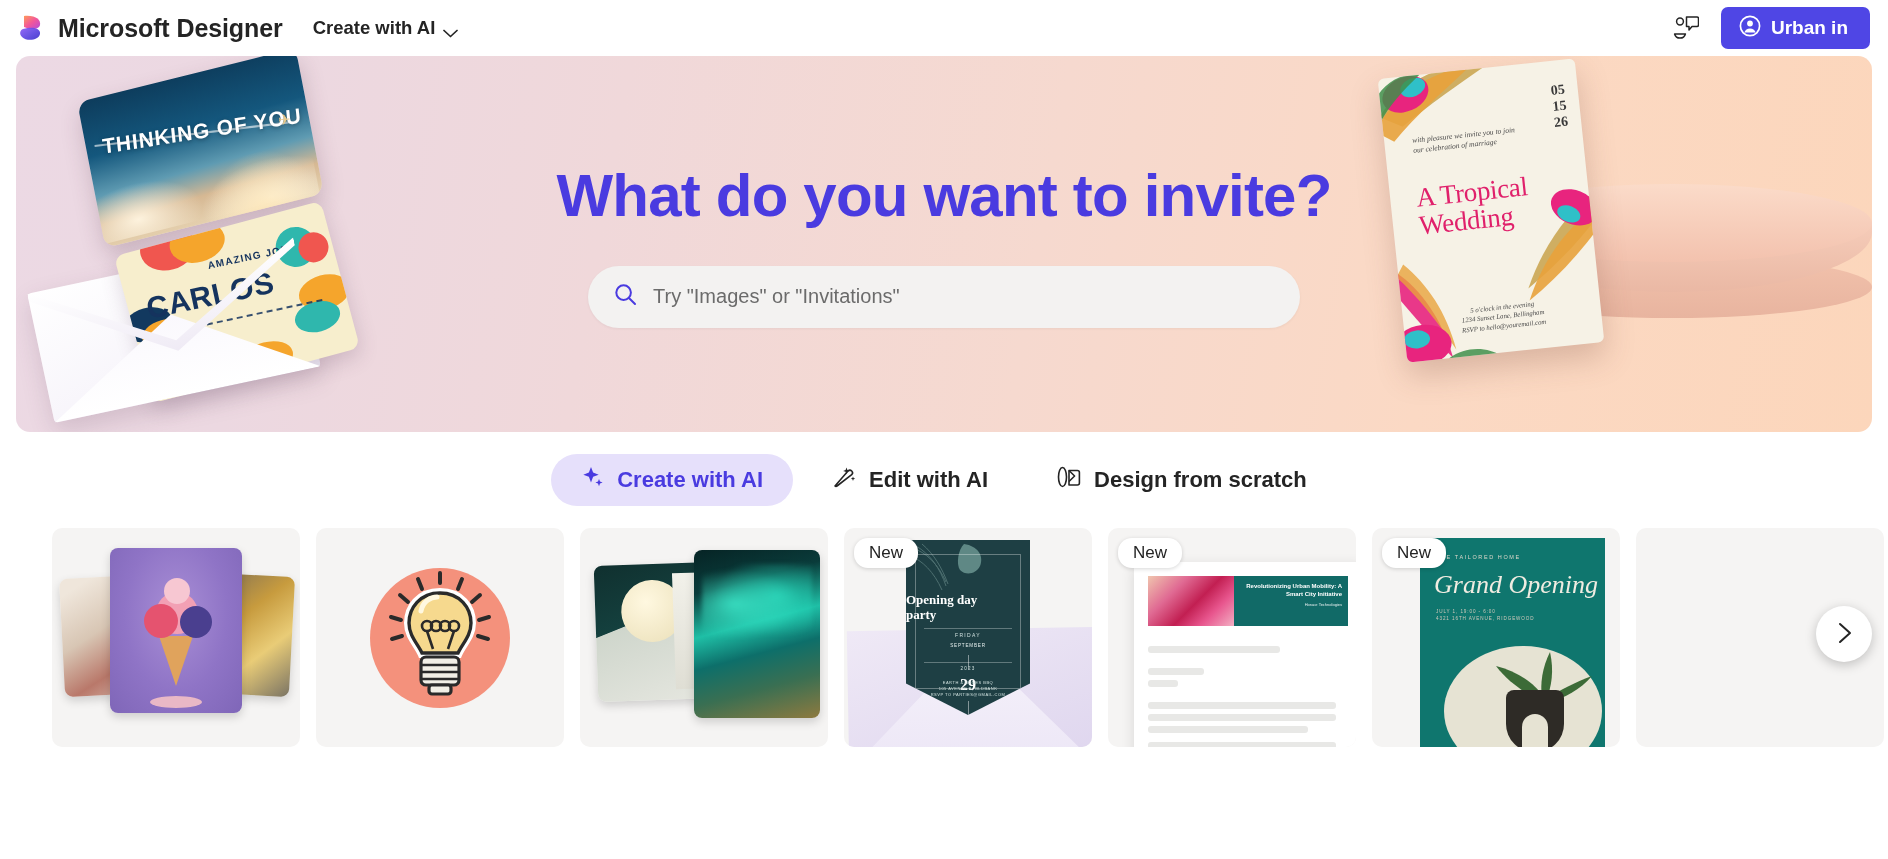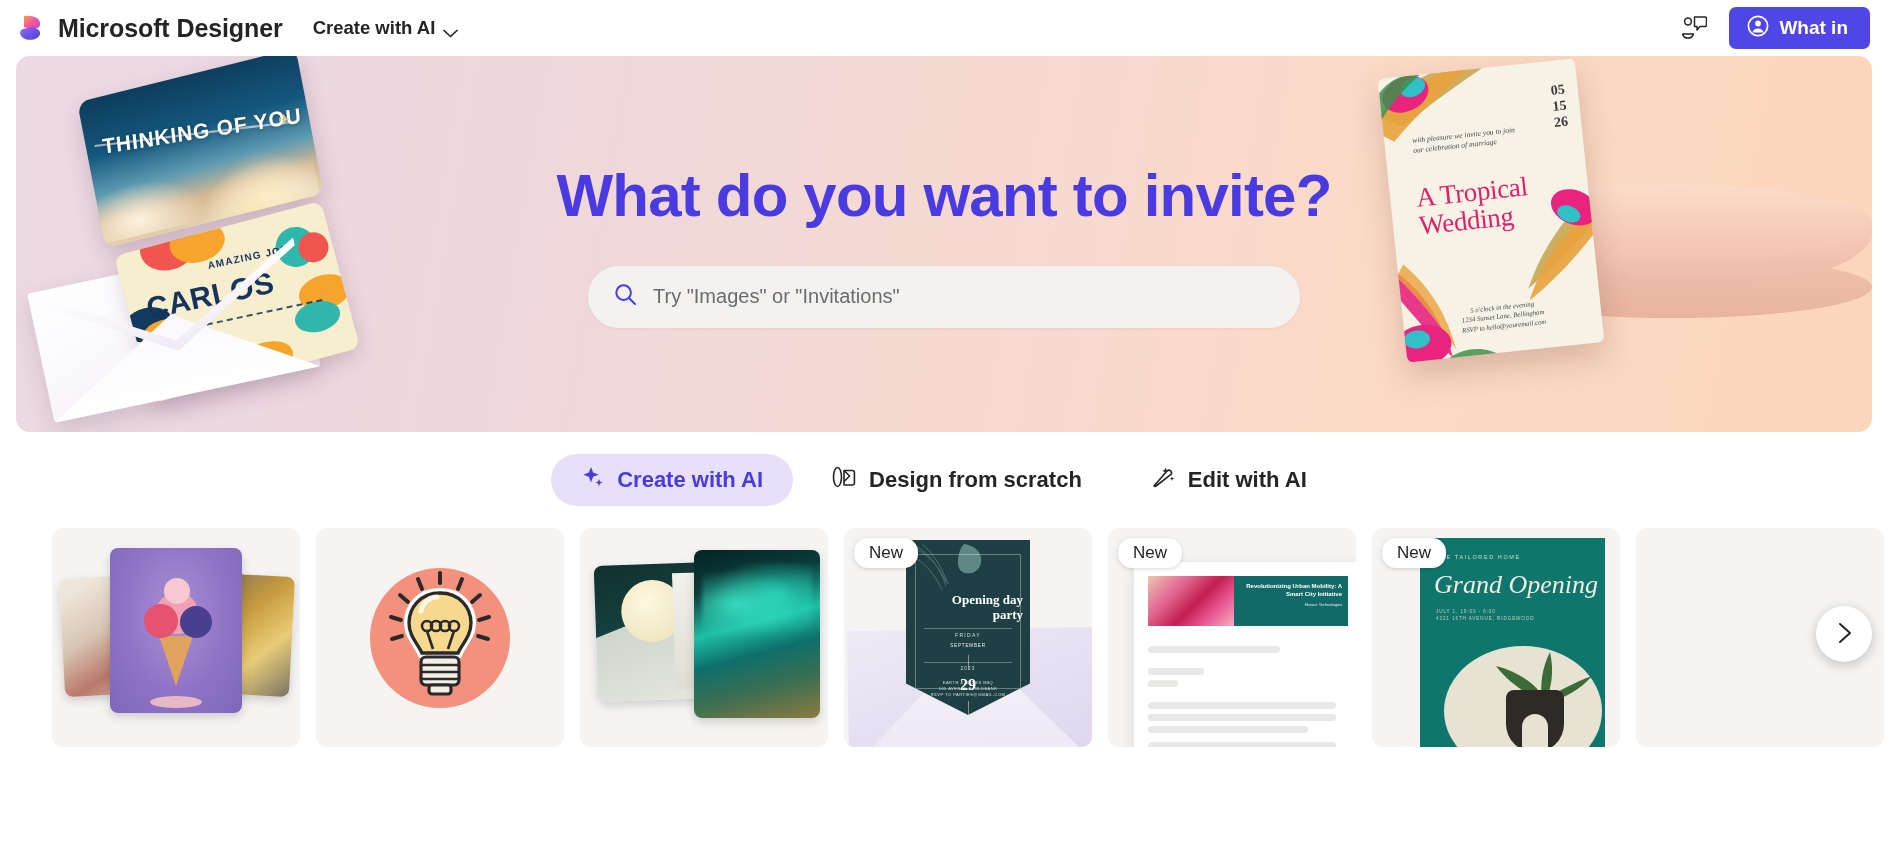--- a/index.html
+++ b/index.html
@@ -322,23 +322,23 @@
     width: 124px; height: 175px;
     background: #1e3f44;
     clip-path: polygon(0 0,100% 0,100% 82%,50% 100%,0 82%);
     z-index: 3; overflow:hidden;
   }
   .inv-frame {
     position:absolute; left:9px; top:14px; right:9px; bottom:26px;
     border:1px solid rgba(255,255,255,.33);
   }
   .inv-title {
-    position:absolute; left:0; right:7px; top:52px;
+    position:absolute; left:0; right:0; top:52px;
     font-family:"Liberation Serif", serif;
-    font-size:13px; line-height:15px; font-weight:700; color:#fff; text-align:right;
+    font-size:13px; line-height:15px; font-weight:700; color:#fff; text-align:left;
   }
   .inv-friday { position:absolute; left:0; right:0; top:92px; font-size:5px;
     letter-spacing:1.3px; color:#cfe0de; text-align:center; }
   .inv-row { position:absolute; left:0; right:0; top:103px;
     display:flex; align-items:center; justify-content:center; gap:7px; color:#e6efee;flex-direction:column; }
   .inv-row .sm { font-size:4.6px; letter-spacing:.8px; }
   .inv-day { font-family:"Liberation Serif",serif; font-size:16px; font-weight:700; color:#fff; }
   .inv-div { width:1px; height:14px; background:rgba(255,255,255,.45); }
   .inv-year { position:absolute; left:0; right:0; top:126px; font-size:4.6px;
     letter-spacing:1.2px; color:#cfe0de; text-align:center; }
@@ -437,21 +437,21 @@
       </span>
     </button>
     <button class="signin-btn">
       <span>
         <svg width="22" height="22" viewBox="0 0 22 22">
           <circle cx="11" cy="11" r="9.6" fill="none" stroke="#fff" stroke-width="1.7"></circle>
           <circle cx="11" cy="8.5" r="2.9" fill="#fff"></circle>
           <path d="M5.4 17.6 a5.9 5.9 0 0 1 11.2 0" fill="#fff"></path>
         </svg>
       </span>
-      <span>What in</span>
+      <span>Urban in</span>
     </button>
   </div>
 </div>
 
 <div class="hero">
 
   <div class="deco-left">
     <div class="card-thinking">
       <div class="cloud-a"></div>
         <div class="cloud-b"></div>
@@ -544,37 +544,37 @@
         <path d="M10 2 L12.1 7.6 L17.7 9.7 L12.1 11.8 L10 17.4 L7.9 11.8 L2.3 9.7 L7.9 7.6 Z" fill="#4a3be0"></path>
         <path d="M18 14 L19 16.6 L21.6 17.6 L19 18.6 L18 21.2 L17 18.6 L14.4 17.6 L17 16.6 Z" fill="#4a3be0"></path>
       </svg>
     </span>
     <span>Create with AI</span>
   </button>
 
   <button class="tab">
     <span>
       <svg width="26" height="26" viewBox="0 0 26 26">
+        <path d="M4 22 L17 7 a2.6 2.6 0 0 1 3.7 3.7 L6 22 a1.4 1.4 0 0 1 -2 0 Z" fill="none" stroke="#242424" stroke-width="1.6" stroke-linejoin="round"></path>
+        <path d="M15.5 3.5 L16.4 6 L18.9 6.9 L16.4 7.8 L15.5 10.3 L14.6 7.8 L12.1 6.9 L14.6 6 Z" fill="#242424"></path>
+        <path d="M22 12.5 L22.6 14.1 L24.2 14.7 L22.6 15.3 L22 16.9 L21.4 15.3 L19.8 14.7 L21.4 14.1 Z" fill="#242424"></path>
+      </svg>
+    </span>
+    <span>Edit with AI</span>
+  </button>
+
+  <button class="tab">
+    <span>
+      <svg width="26" height="26" viewBox="0 0 26 26">
         <ellipse cx="6.5" cy="13" rx="4" ry="9.5" fill="none" stroke="#242424" stroke-width="1.6"></ellipse>
         <path d="M13 6.5 H21.4 a2 2 0 0 1 2 2 V19 a2 2 0 0 1 -2 2 H13 Z" fill="none" stroke="#242424" stroke-width="1.6" stroke-linejoin="round"></path>
         <path d="M13 6.5 L18.6 12 L13 17.5" fill="none" stroke="#242424" stroke-width="1.6" stroke-linejoin="round"></path>
       </svg>
     </span>
     <span>Design from scratch</span>
-  </button>
-
-  <button class="tab">
-    <span>
-      <svg width="26" height="26" viewBox="0 0 26 26">
-        <path d="M4 22 L17 7 a2.6 2.6 0 0 1 3.7 3.7 L6 22 a1.4 1.4 0 0 1 -2 0 Z" fill="none" stroke="#242424" stroke-width="1.6" stroke-linejoin="round"></path>
-        <path d="M15.5 3.5 L16.4 6 L18.9 6.9 L16.4 7.8 L15.5 10.3 L14.6 7.8 L12.1 6.9 L14.6 6 Z" fill="#242424"></path>
-        <path d="M22 12.5 L22.6 14.1 L24.2 14.7 L22.6 15.3 L22 16.9 L21.4 15.3 L19.8 14.7 L21.4 14.1 Z" fill="#242424"></path>
-      </svg>
-    </span>
-    <span>Edit with AI</span>
   </button>
 </div>
 
 <div class="rail-wrap">
   <div class="rail">
 
     <div class="card">
       <div class="mini c1-left"></div>
       <div class="mini c1-right"></div>
       <div class="mini c1-center">

